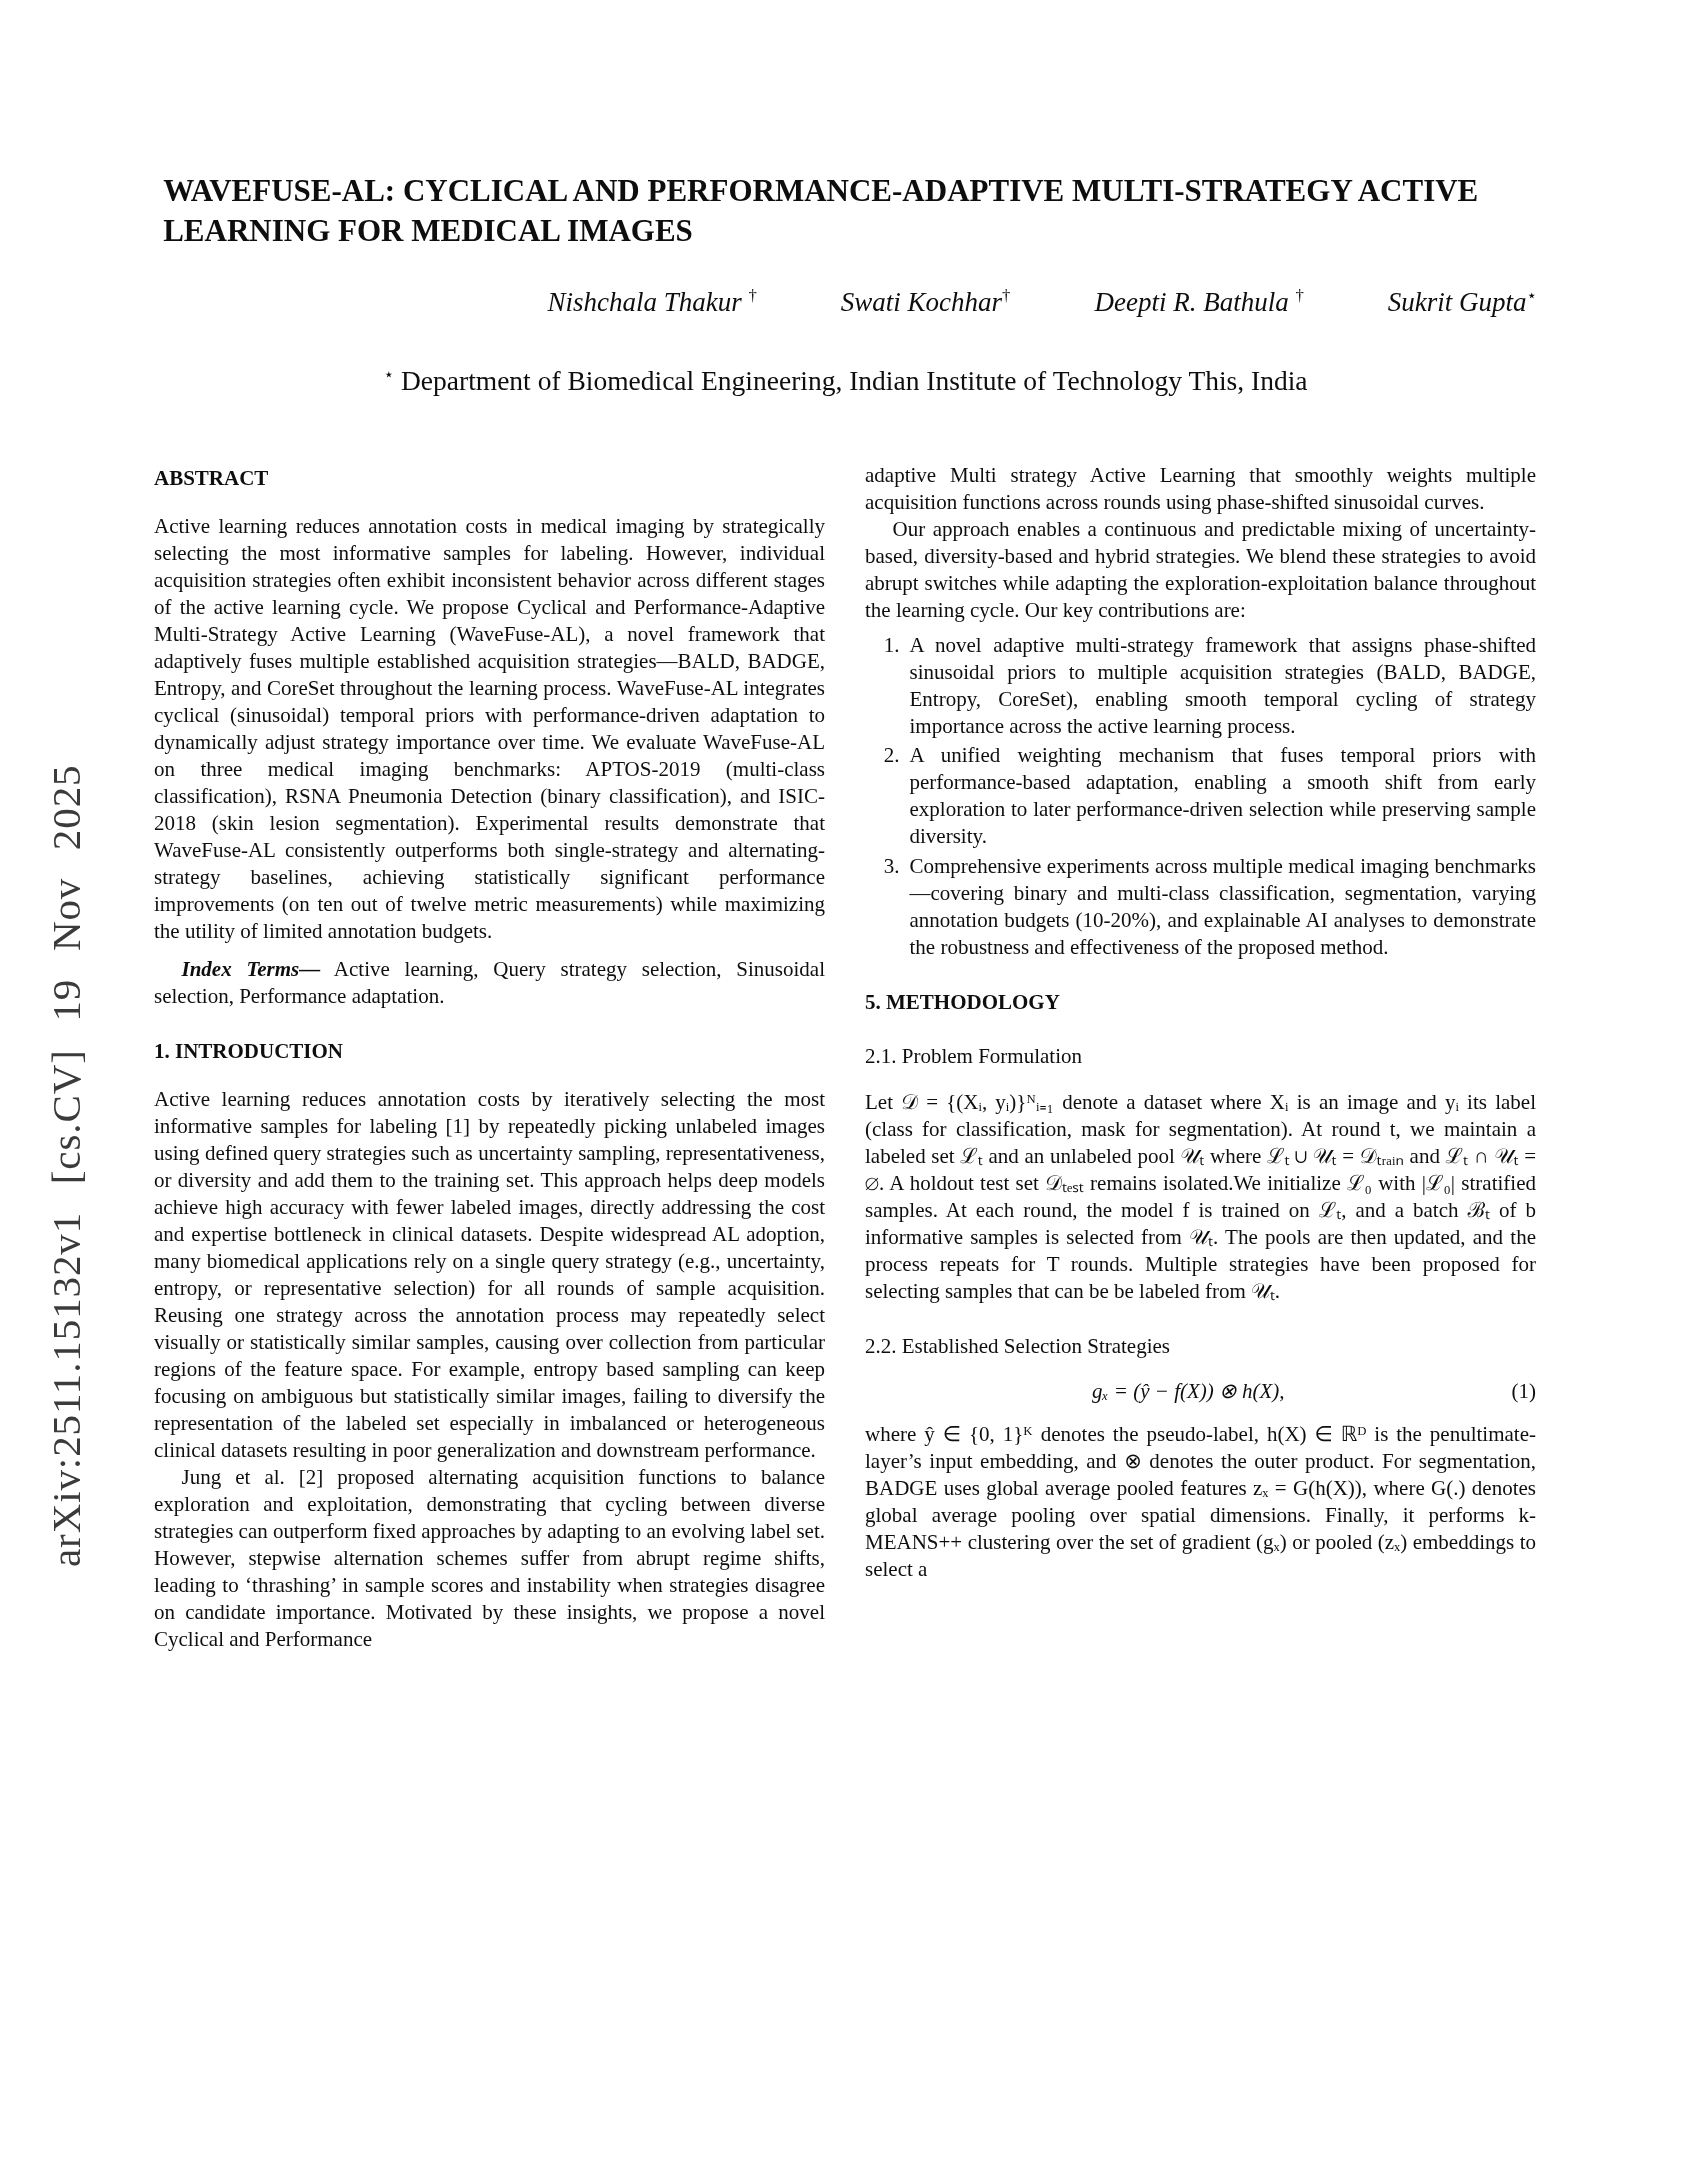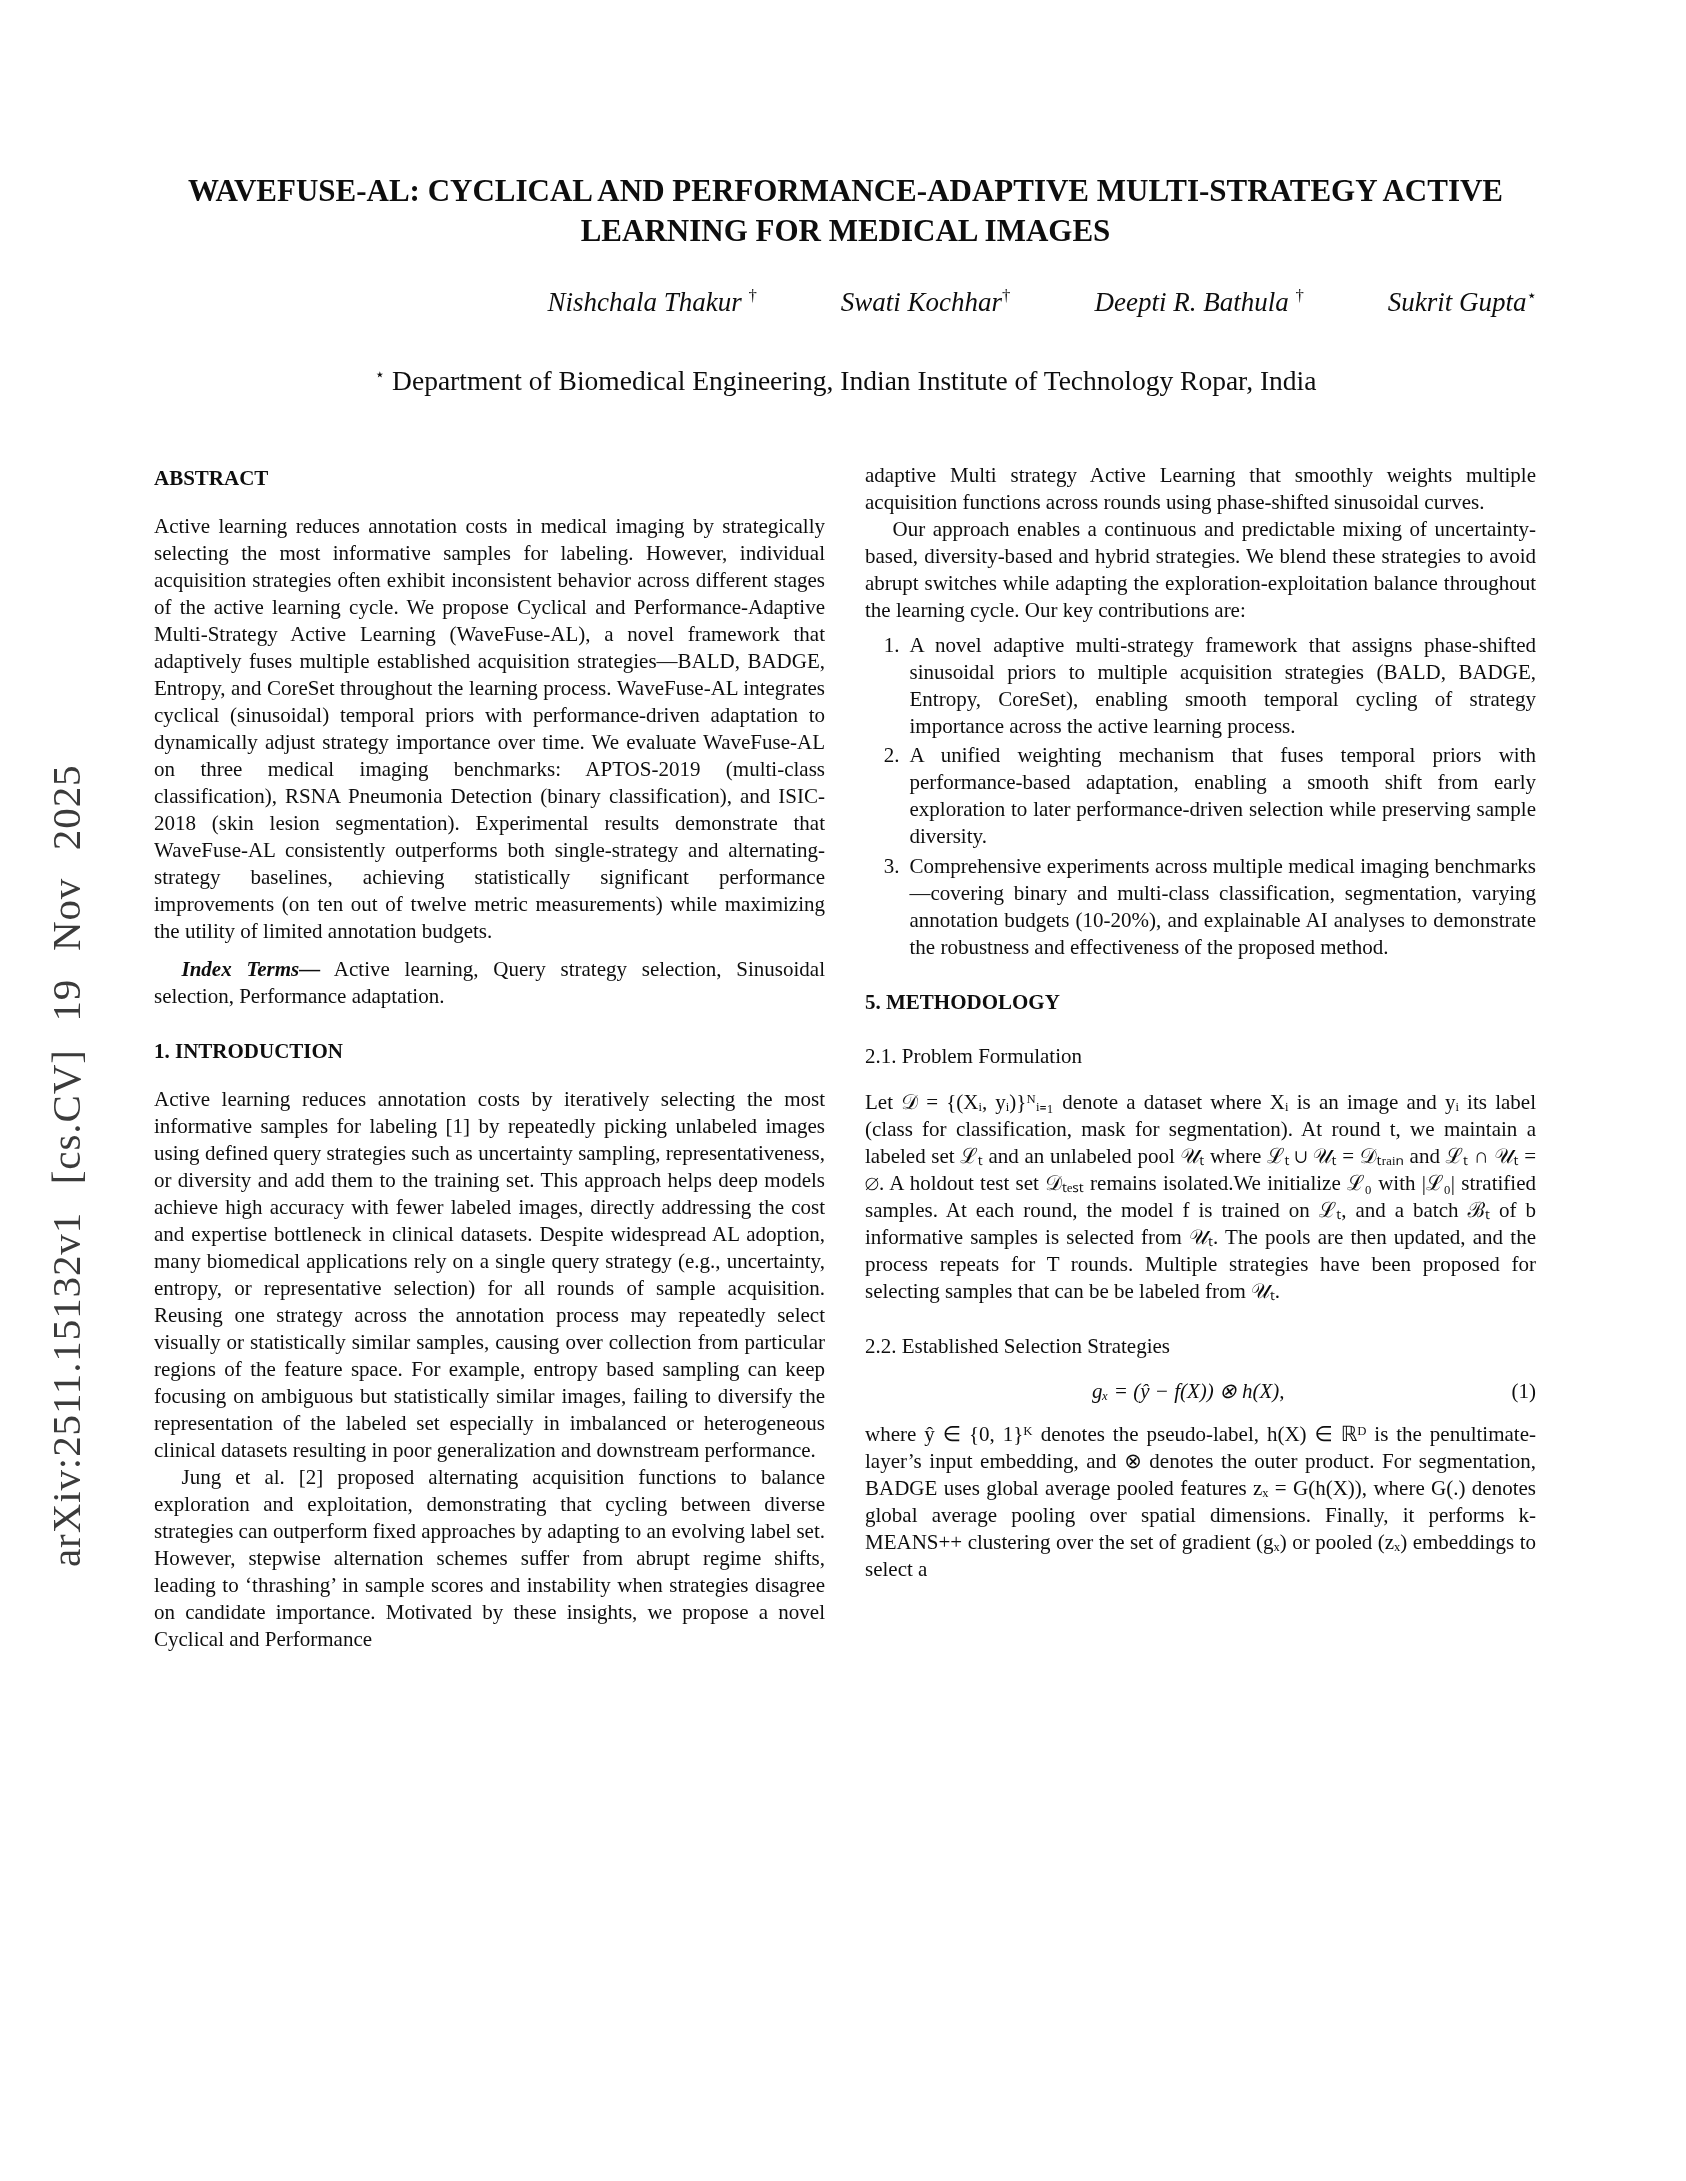--- a/index.html
+++ b/index.html
@@ -24,21 +24,20 @@
     top: 1567px;
     transform-origin: 0 0;
     transform: rotate(-90deg);
     font-size: 41px;
     letter-spacing: 0.9px;
     word-spacing: 16.5px;
     color: #3b3b3b;
     white-space: nowrap;
   }
   .title {
-    text-align: center;
     font-weight: bold;
     font-size: 31px;
     line-height: 1.3;
     margin: 0 9.2px 33px 9.2px;
   }
   .authors {
     display: flex;
     justify-content: flex-end;
     align-items: baseline;
     gap: 84px;
@@ -122,21 +121,21 @@
     <h1 class="title">WAVEFUSE-AL: CYCLICAL AND PERFORMANCE-ADAPTIVE MULTI-STRATEGY ACTIVE LEARNING FOR MEDICAL IMAGES</h1>
 
     <div class="authors">
       <span class="author"><span>Nishchala Thakur</span> <sup>†</sup></span>
       <span class="author"><span>Swati Kochhar</span><sup>†</sup></span>
       <span class="author"><span>Deepti R. Bathula</span> <sup>†</sup></span>
       <span class="author"><span>Sukrit Gupta</span><sup>⋆</sup></span>
     </div>
 
     <div class="affiliations">
-      <div class="affiliation"><sup>⋆</sup><span> Department of Biomedical Engineering, Indian Institute of Technology Ropar, India</span></div>
+      <div class="affiliation"><sup>⋆</sup><span> Department of Biomedical Engineering, Indian Institute of Technology This, India</span></div>
     </div>
   </header>
 
   <div class="columns">
 
     <div class="col">
       <h2 class="center-heading">ABSTRACT</h2>
 
       <p class="noindent">Active learning reduces annotation costs in medical imaging by strategically selecting the most informative samples for labeling. However, individual acquisition strategies often exhibit inconsistent behavior across different stages of the active learning cycle. We propose Cyclical and Performance-Adaptive Multi-Strategy Active Learning (WaveFuse-AL), a novel framework that adaptively fuses multiple established acquisition strategies—BALD, BADGE, Entropy, and CoreSet throughout the learning process. WaveFuse-AL integrates cyclical (sinusoidal) temporal priors with performance-driven adaptation to dynamically adjust strategy importance over time. We evaluate WaveFuse-AL on three medical imaging benchmarks: APTOS-2019 (multi-class classification), RSNA Pneumonia Detection (binary classification), and ISIC-2018 (skin lesion segmentation). Experimental results demonstrate that WaveFuse-AL consistently outperforms both single-strategy and alternating-strategy baselines, achieving statistically significant performance improvements (on ten out of twelve metric measurements) while maximizing the utility of limited annotation budgets.</p>
 

